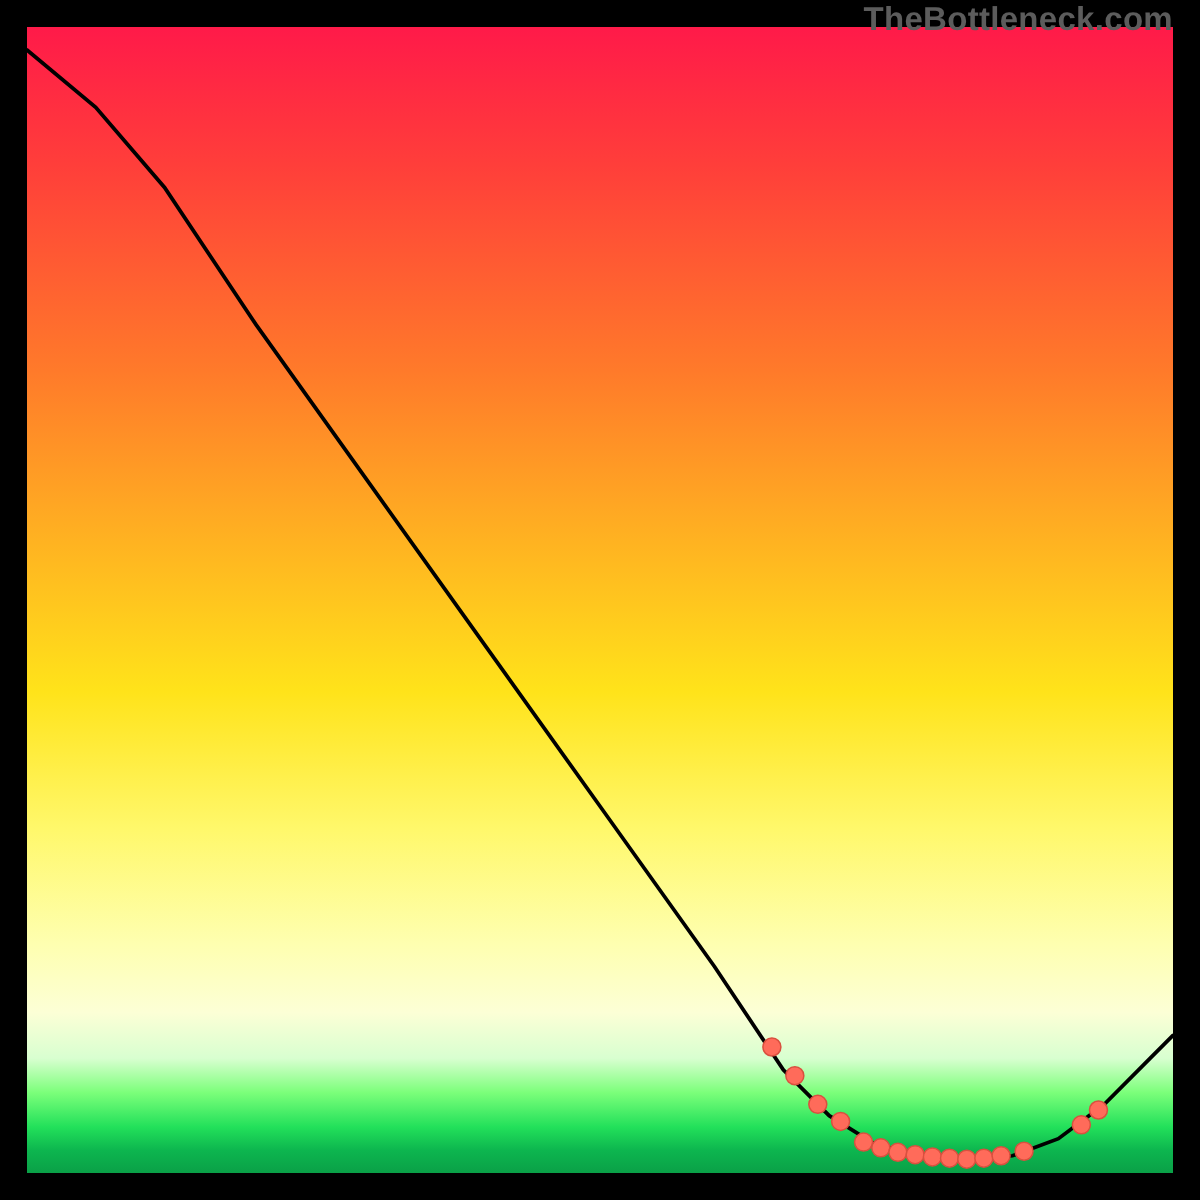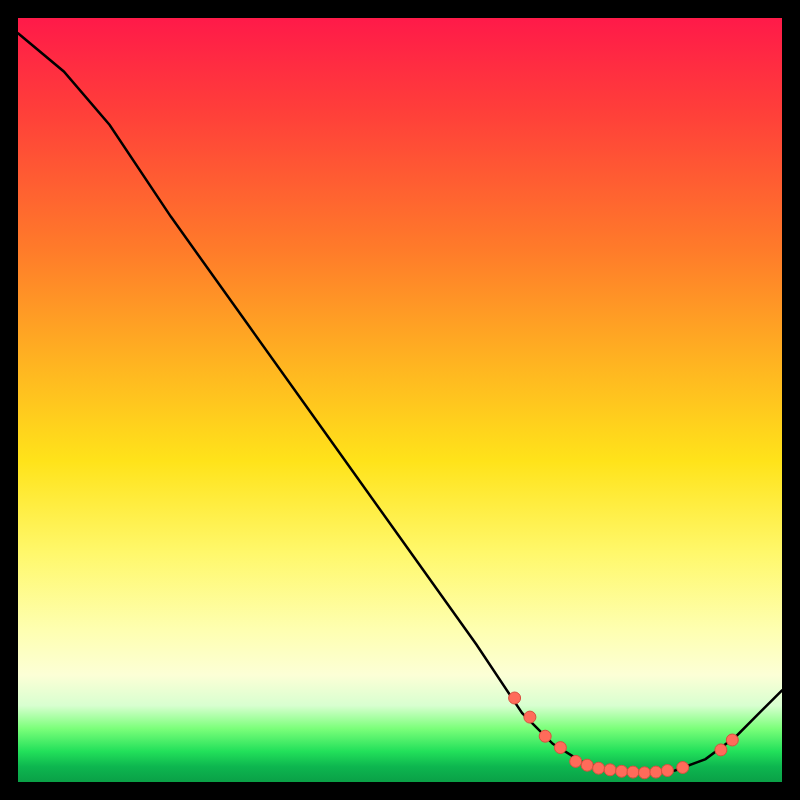--- a/index.html
+++ b/index.html
@@ -59,20 +59,21 @@
     height: 764px;
     overflow: visible;
   }
 </style>
 </head>
 <body>
 
 <div class="chart-container">
   <div class="plot-area"></div>
 
+  <div class="watermark">TheBottleneck.com</div>
 
   <svg class="curve-layer" viewBox="0 0 764 764" preserveAspectRatio="none">
     <path id="main-curve" fill="none" stroke="#000000" stroke-width="2.5" stroke-linecap="round" d="M0.0 15.3 L45.8 53.5 L91.7 107.0 L152.8 198.6 L229.2 305.6 L305.6 412.6 L382.0 519.5 L458.4 626.5 L504.2 695.2 L534.8 725.8 L565.4 744.9 L595.9 752.5 L626.5 754.8 L657.0 752.5 L687.6 741.1 L718.2 718.2 L748.7 687.6 L764.0 672.3"></path>
     <g id="marker-group">
         <circle cx="496.6" cy="680.0" r="6" fill="#ff6b5a" stroke="#d9503f" stroke-width="1"></circle>
         <circle cx="511.9" cy="699.1" r="6" fill="#ff6b5a" stroke="#d9503f" stroke-width="1"></circle>
         <circle cx="527.2" cy="718.2" r="6" fill="#ff6b5a" stroke="#d9503f" stroke-width="1"></circle>
         <circle cx="542.4" cy="729.6" r="6" fill="#ff6b5a" stroke="#d9503f" stroke-width="1"></circle>
         <circle cx="557.7" cy="743.4" r="6" fill="#ff6b5a" stroke="#d9503f" stroke-width="1"></circle>
         <circle cx="569.2" cy="747.2" r="6" fill="#ff6b5a" stroke="#d9503f" stroke-width="1"></circle>

